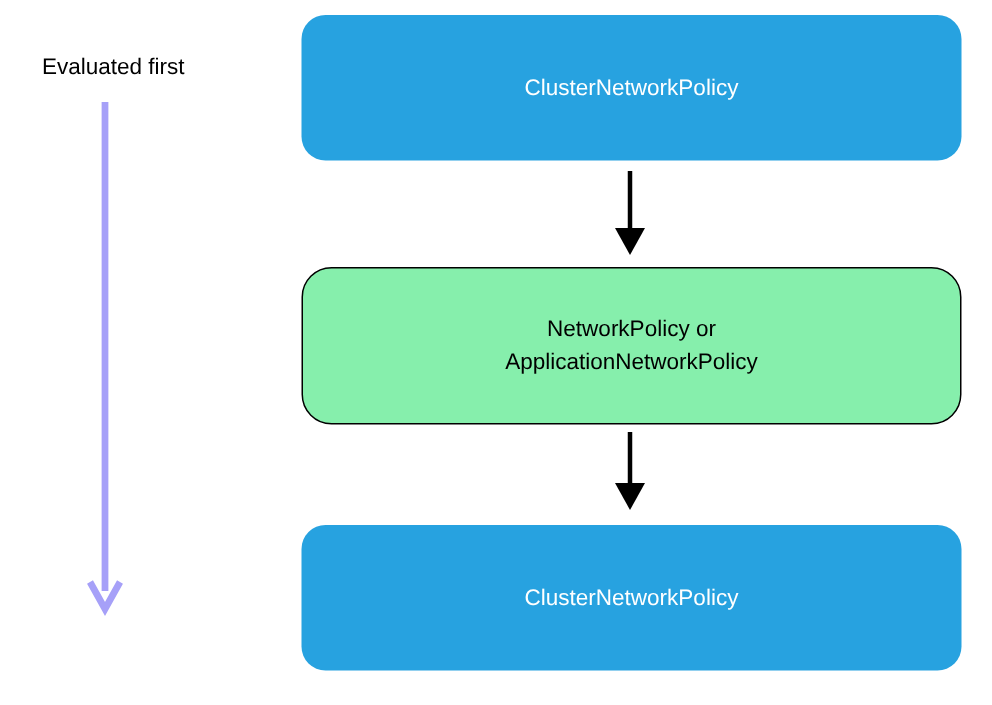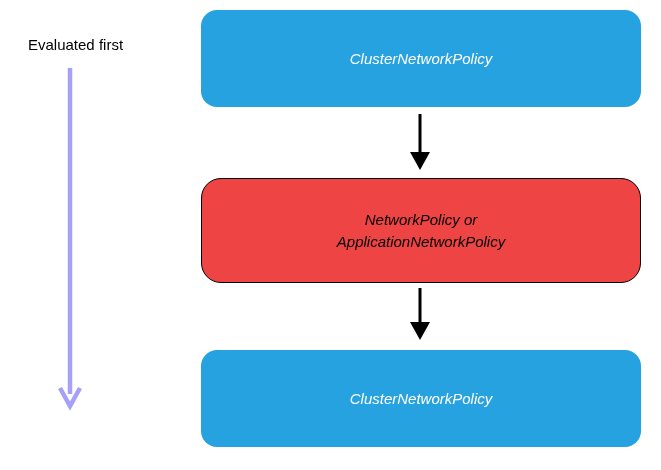--- a/index.html
+++ b/index.html
@@ -42,32 +42,31 @@
     position: absolute;
     left: 201px;
     width: 440px;
     display: flex;
     flex-direction: column;
     align-items: center;
     justify-content: center;
     text-align: center;
     box-sizing: border-box;
     font-size: 15px;
-    font-style: italic;
   }
   .node .line { line-height: 17px; }
   .node-blue {
     background: var(--box-blue, #27a2e0);
     color: #ffffff;
     border-radius: 16px;
     height: 97px;
     gap: 20px;
   }
   .node-white {
-    background: #ef4444;
+    background: #86efac;
     color: #000000;
     border: 1px solid #000000;
     border-radius: 20px;
     height: 105px;
     gap: 5px;
   }
   .node-1 { top: 10px; }
   .node-2 { top: 178px; }
   .node-3 { top: 350px; }
 </style>

